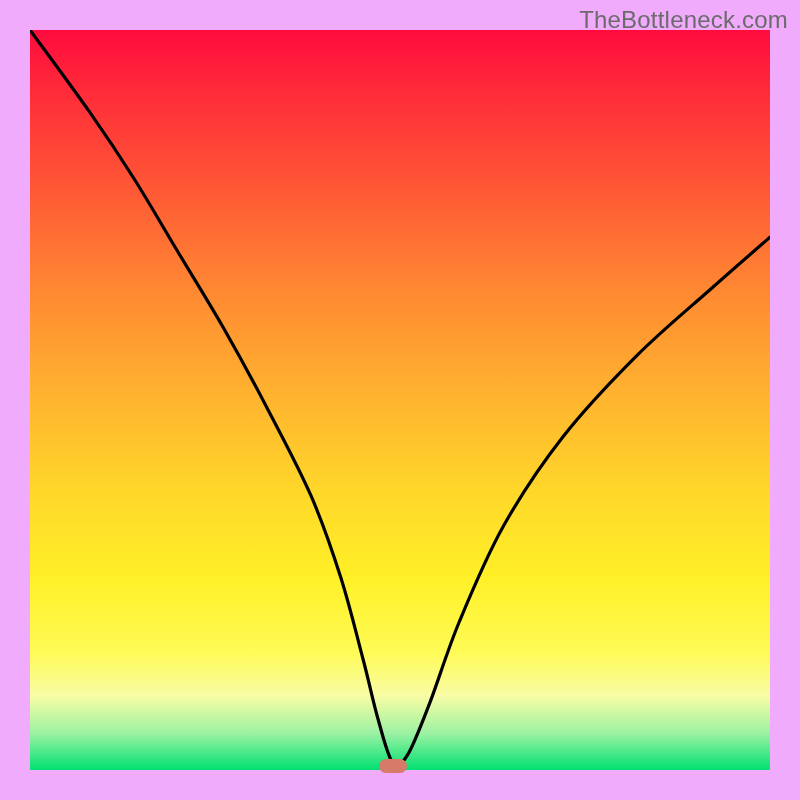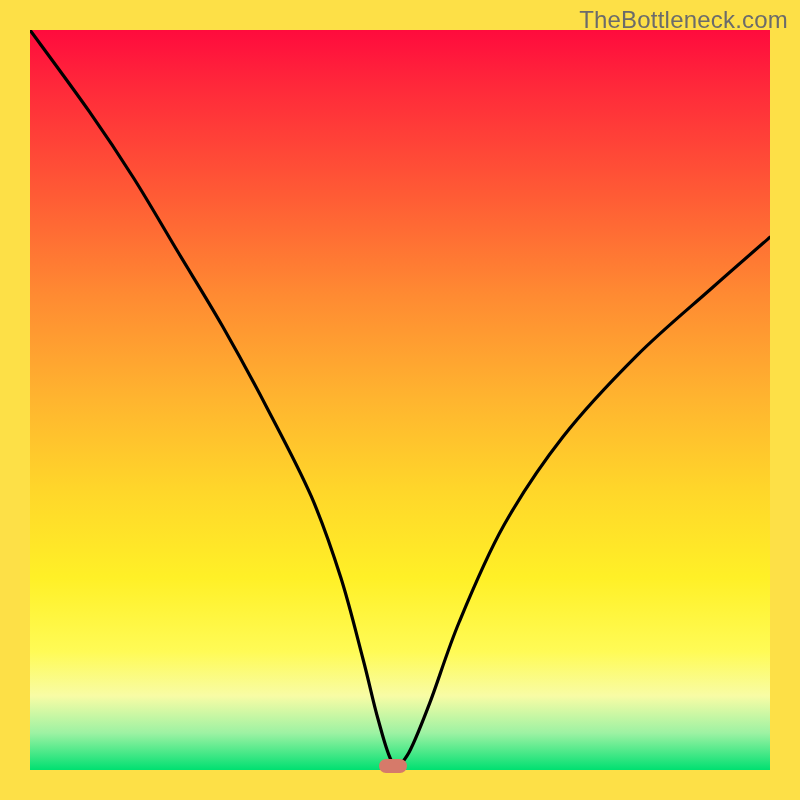--- a/index.html
+++ b/index.html
@@ -10,21 +10,21 @@
     background: #000;
     overflow: hidden;
     font-family: Arial, Helvetica, sans-serif;
   }
   .frame {
     position: absolute;
     left: 0;
     top: 0;
     width: 800px;
     height: 800px;
-    background: #fde047;
+    background: #f0abfc;
     text-decoration: underline;
   }
   .plot {
     position: absolute;
     left: 30px;
     top: 30px;
     width: 740px;
     height: 740px;
     background: linear-gradient(
       to bottom,

